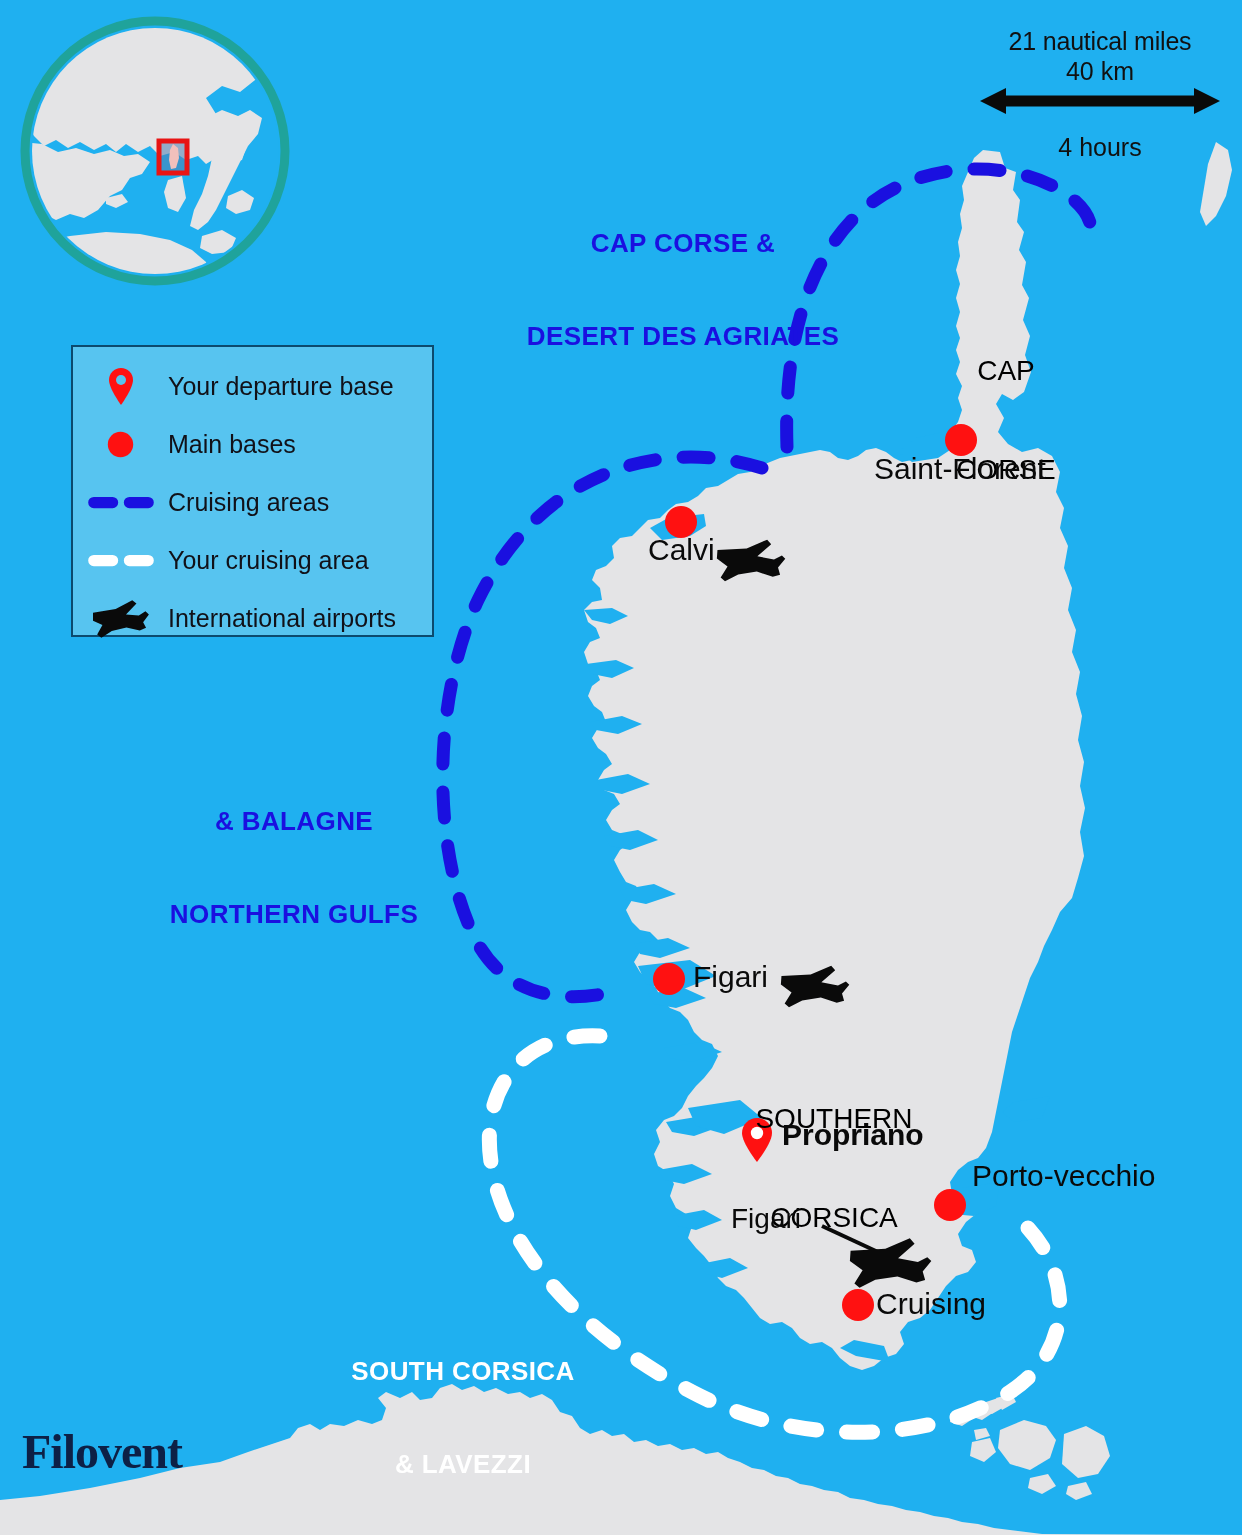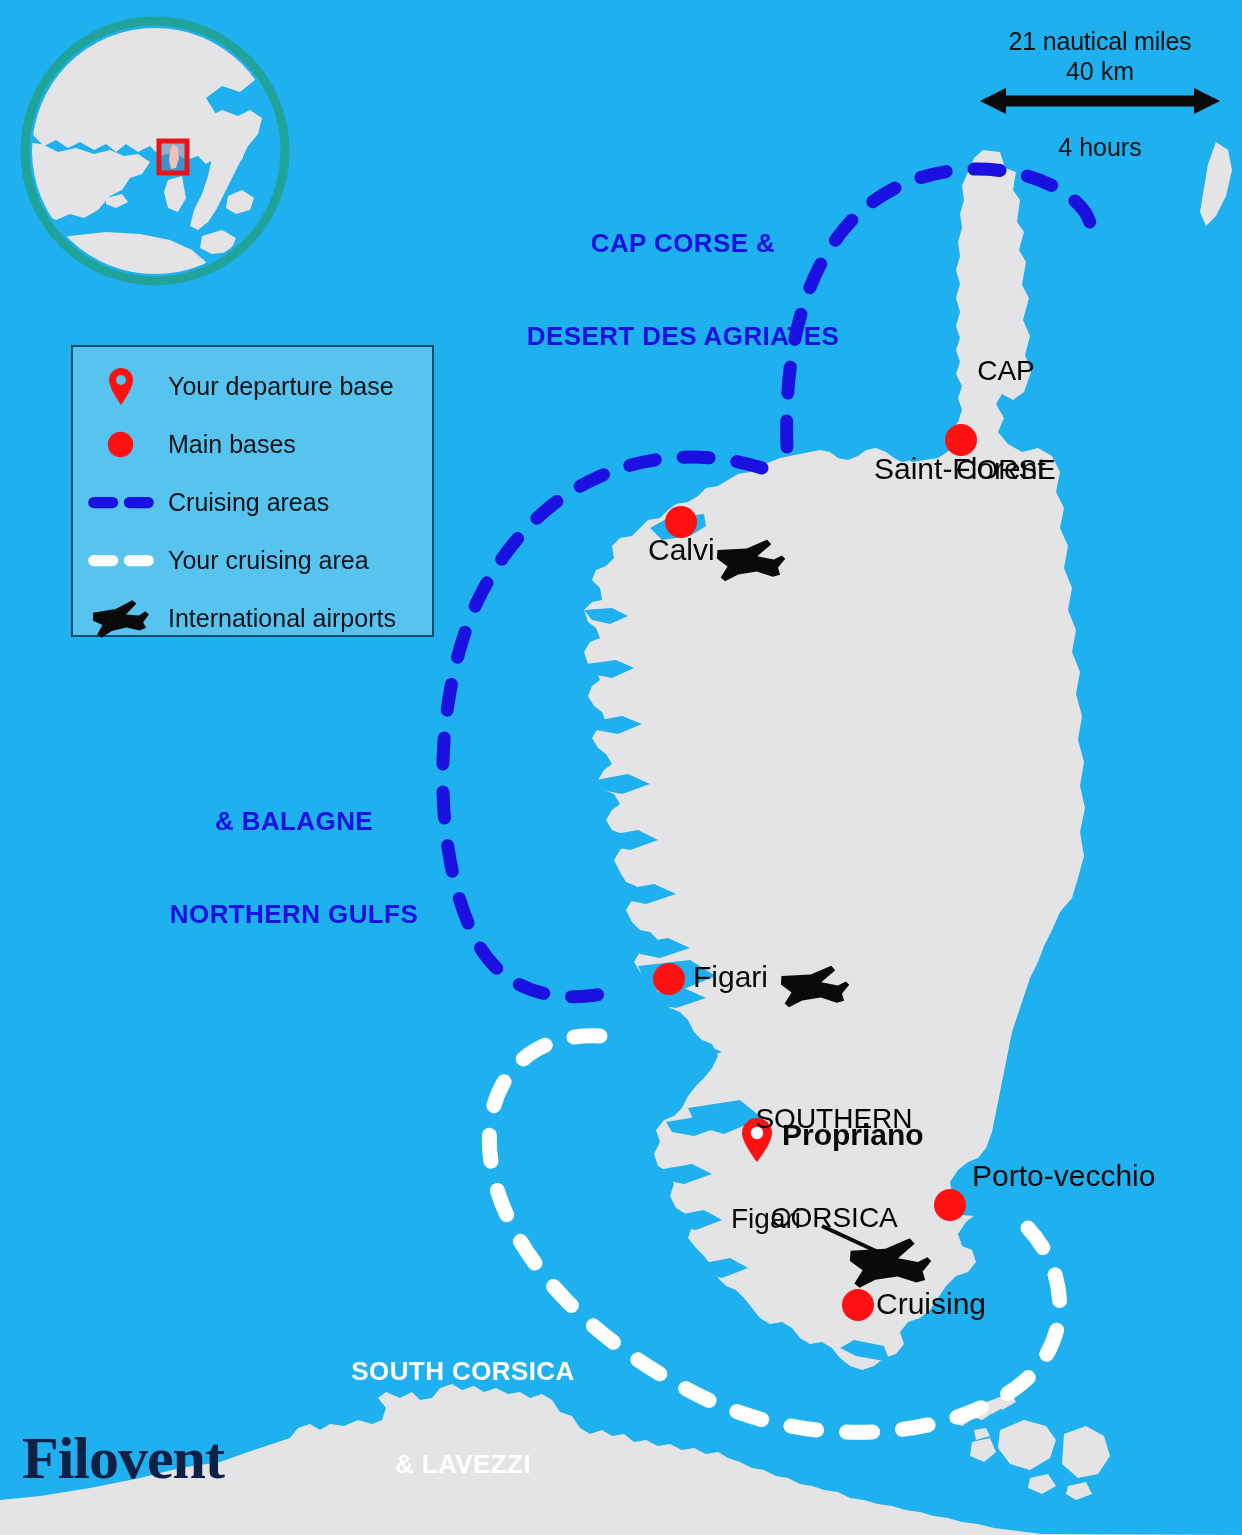--- a/index.html
+++ b/index.html
@@ -125,21 +125,21 @@
     font-size: 28px;
     color: #0a0a0a;
   }
 
   
   .brand {
     position: absolute;
     left: 22px;
     top: 1424px;
     font-family: "Liberation Serif", serif;
-    font-size: 60px;
+    font-size: 48px;
     font-weight: bold;
     color: #0d2046;
     letter-spacing: -1px;
   }
 </style>
 </head>
 <body>
 
 <div id="map-root">
 

